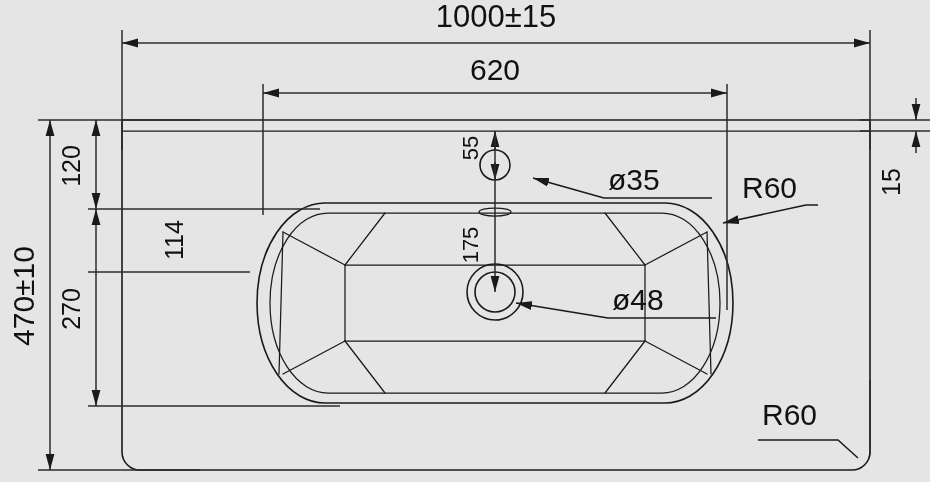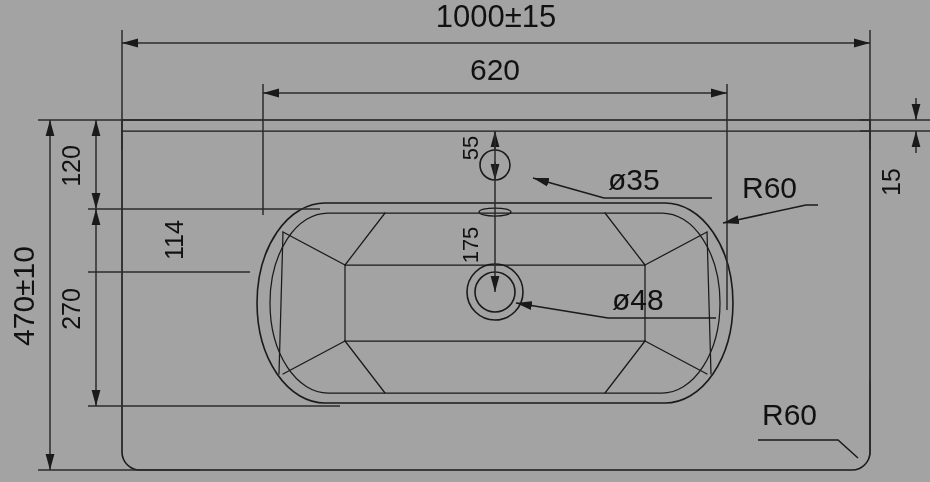--- a/index.html
+++ b/index.html
@@ -7,21 +7,21 @@
     padding: 0;
     background: #ffffff;
   }
   body {
     font-family: "Liberation Sans", sans-serif;
   }
   #drawing-root {
     position: relative;
     width: 930px;
     height: 482px;
-    background: #a3a3a3;
+    background: #e5e5e5;
     overflow: hidden;
   }
   #drawing-svg {
     position: absolute;
     top: 0;
     left: 0;
     width: 930px;
     height: 482px;
     display: block;
   }

